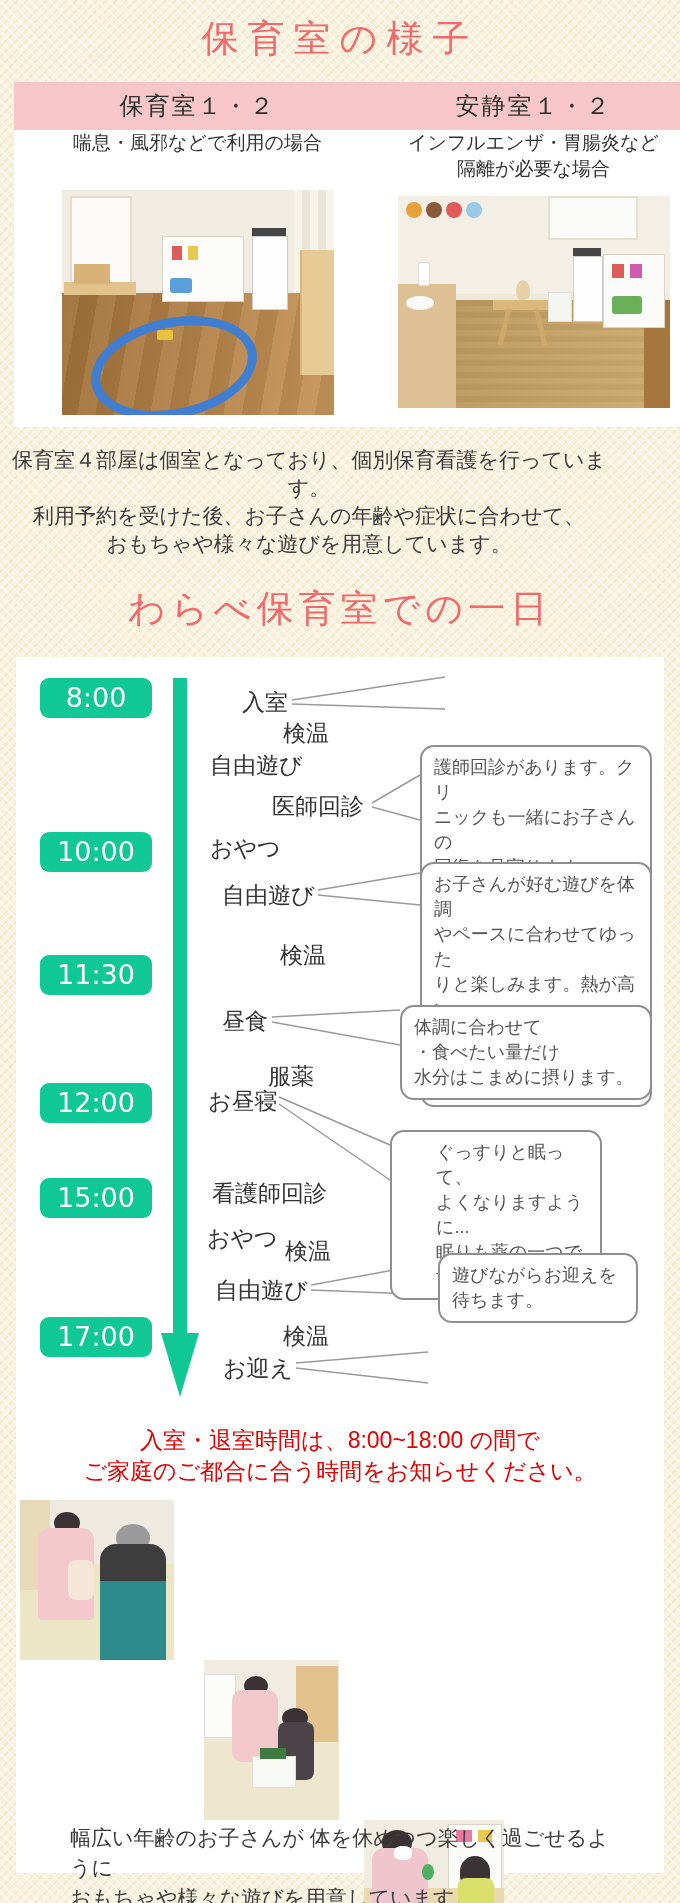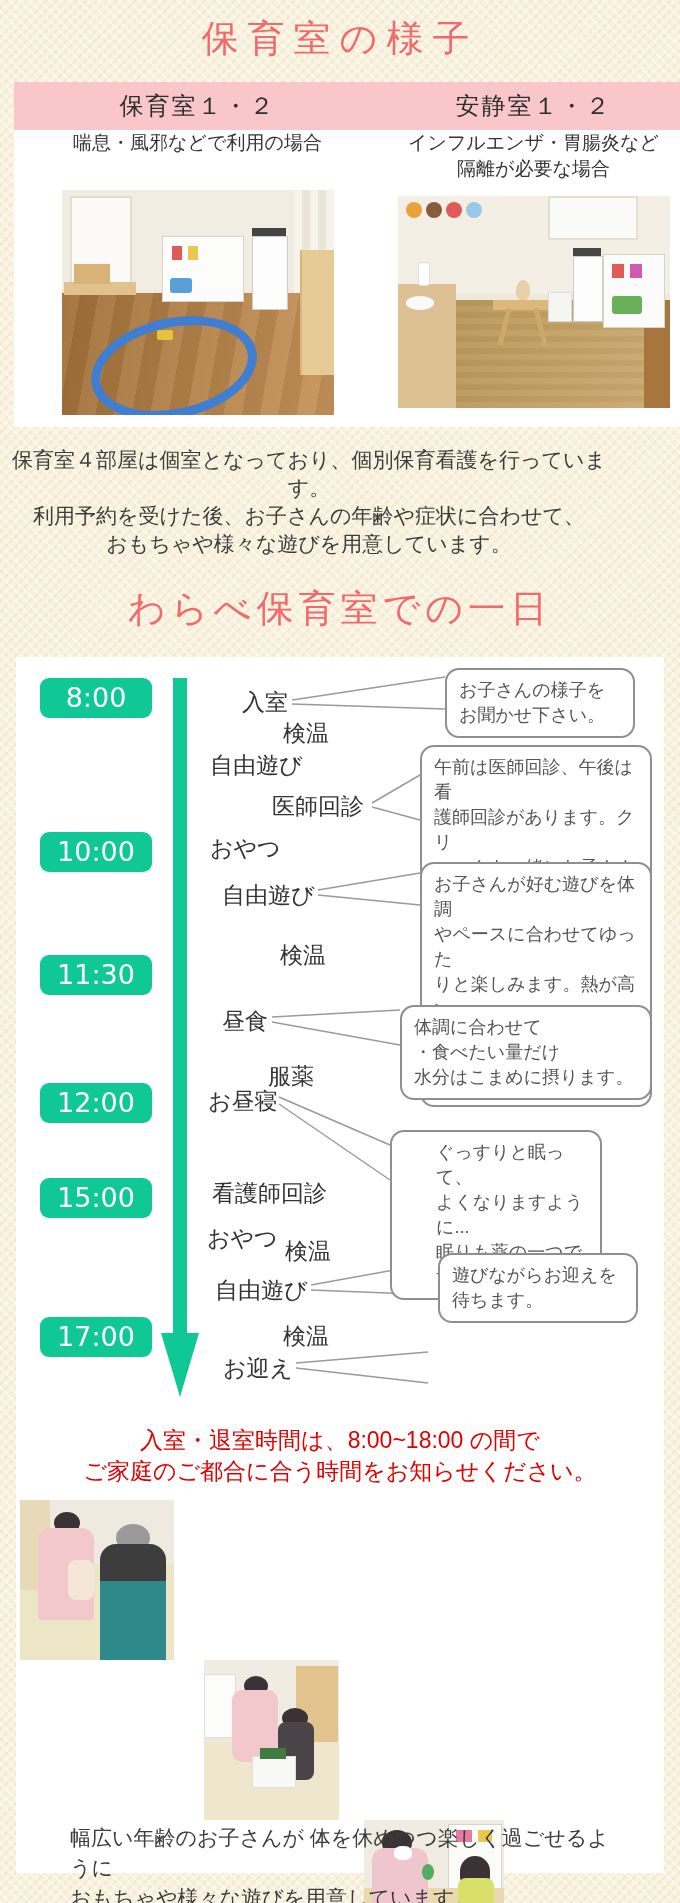--- a/index.html
+++ b/index.html
@@ -160,26 +160,21 @@
     <div class="act" style="left:206px;top:349px;">昼食</div>
     <div class="act" style="left:252px;top:404px;">服薬</div>
     <div class="act" style="left:192px;top:429px;">お昼寝</div>
     <div class="act" style="left:196px;top:521px;">看護師回診</div>
     <div class="act" style="left:191px;top:566px;">おやつ</div>
     <div class="act" style="left:269px;top:579px;">検温</div>
     <div class="act" style="left:199px;top:618px;">自由遊び</div>
     <div class="act" style="left:267px;top:664px;">検温</div>
     <div class="act" style="left:207px;top:696px;text-align:center;">お迎え</div>
 
-    <div class="bubble" style="left:429px;top:11px;width:190px;">
-        <div>お子さんの様子を</div>
-        <div>お聞かせ下さい。</div>
-      </div>
     <div class="bubble" style="left:404px;top:88px;width:232px;">
-        <div>午前は医師回診、午後は看</div>
         <div>護師回診があります。クリ</div>
         <div>ニックも一緒にお子さんの</div>
         <div>回復を見守ります。</div>
       </div>
     <div class="bubble" style="left:404px;top:205px;width:232px;">
         <div>お子さんが好む遊びを体調</div>
         <div>やペースに合わせてゆった</div>
         <div>りと楽しみます。熱が高い</div>
         <div>時などはお布団で安静に過</div>
         <div>ごします。</div>

